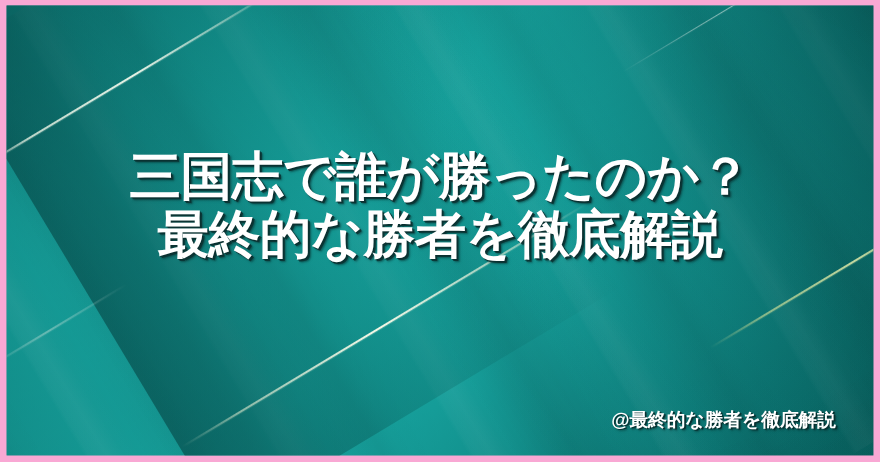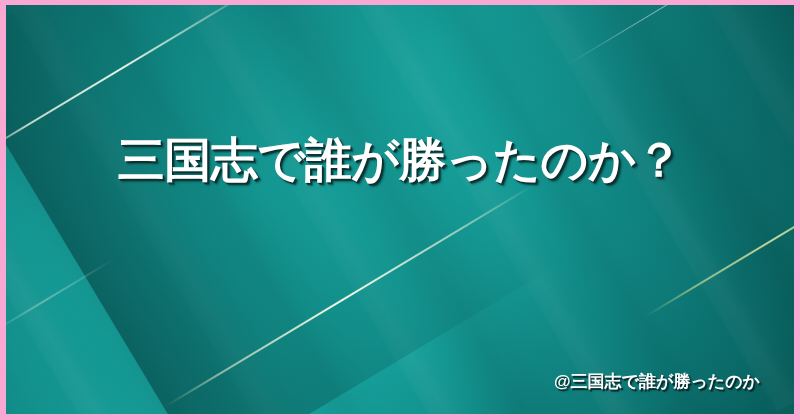--- a/index.html
+++ b/index.html
@@ -240,18 +240,19 @@
     <div class="streak streak-1"></div>
     <div class="streak streak-2"></div>
     <div class="streak streak-3"></div>
     <div class="streak streak-4"></div>
     <div class="streak streak-5"></div>
 
     <div class="vignette"></div>
 
     <div class="title-block">
       <span class="title-line">三国志で誰が勝ったのか？</span>
+      <span class="title-line">最終的な勝者を徹底解説</span>
     </div>
 
-    <div class="watermark">@三国志で誰が勝ったのか</div>
+    <div class="watermark">@最終的な勝者を徹底解説</div>
 
   </div>
 </div>
 
 </body></html>

